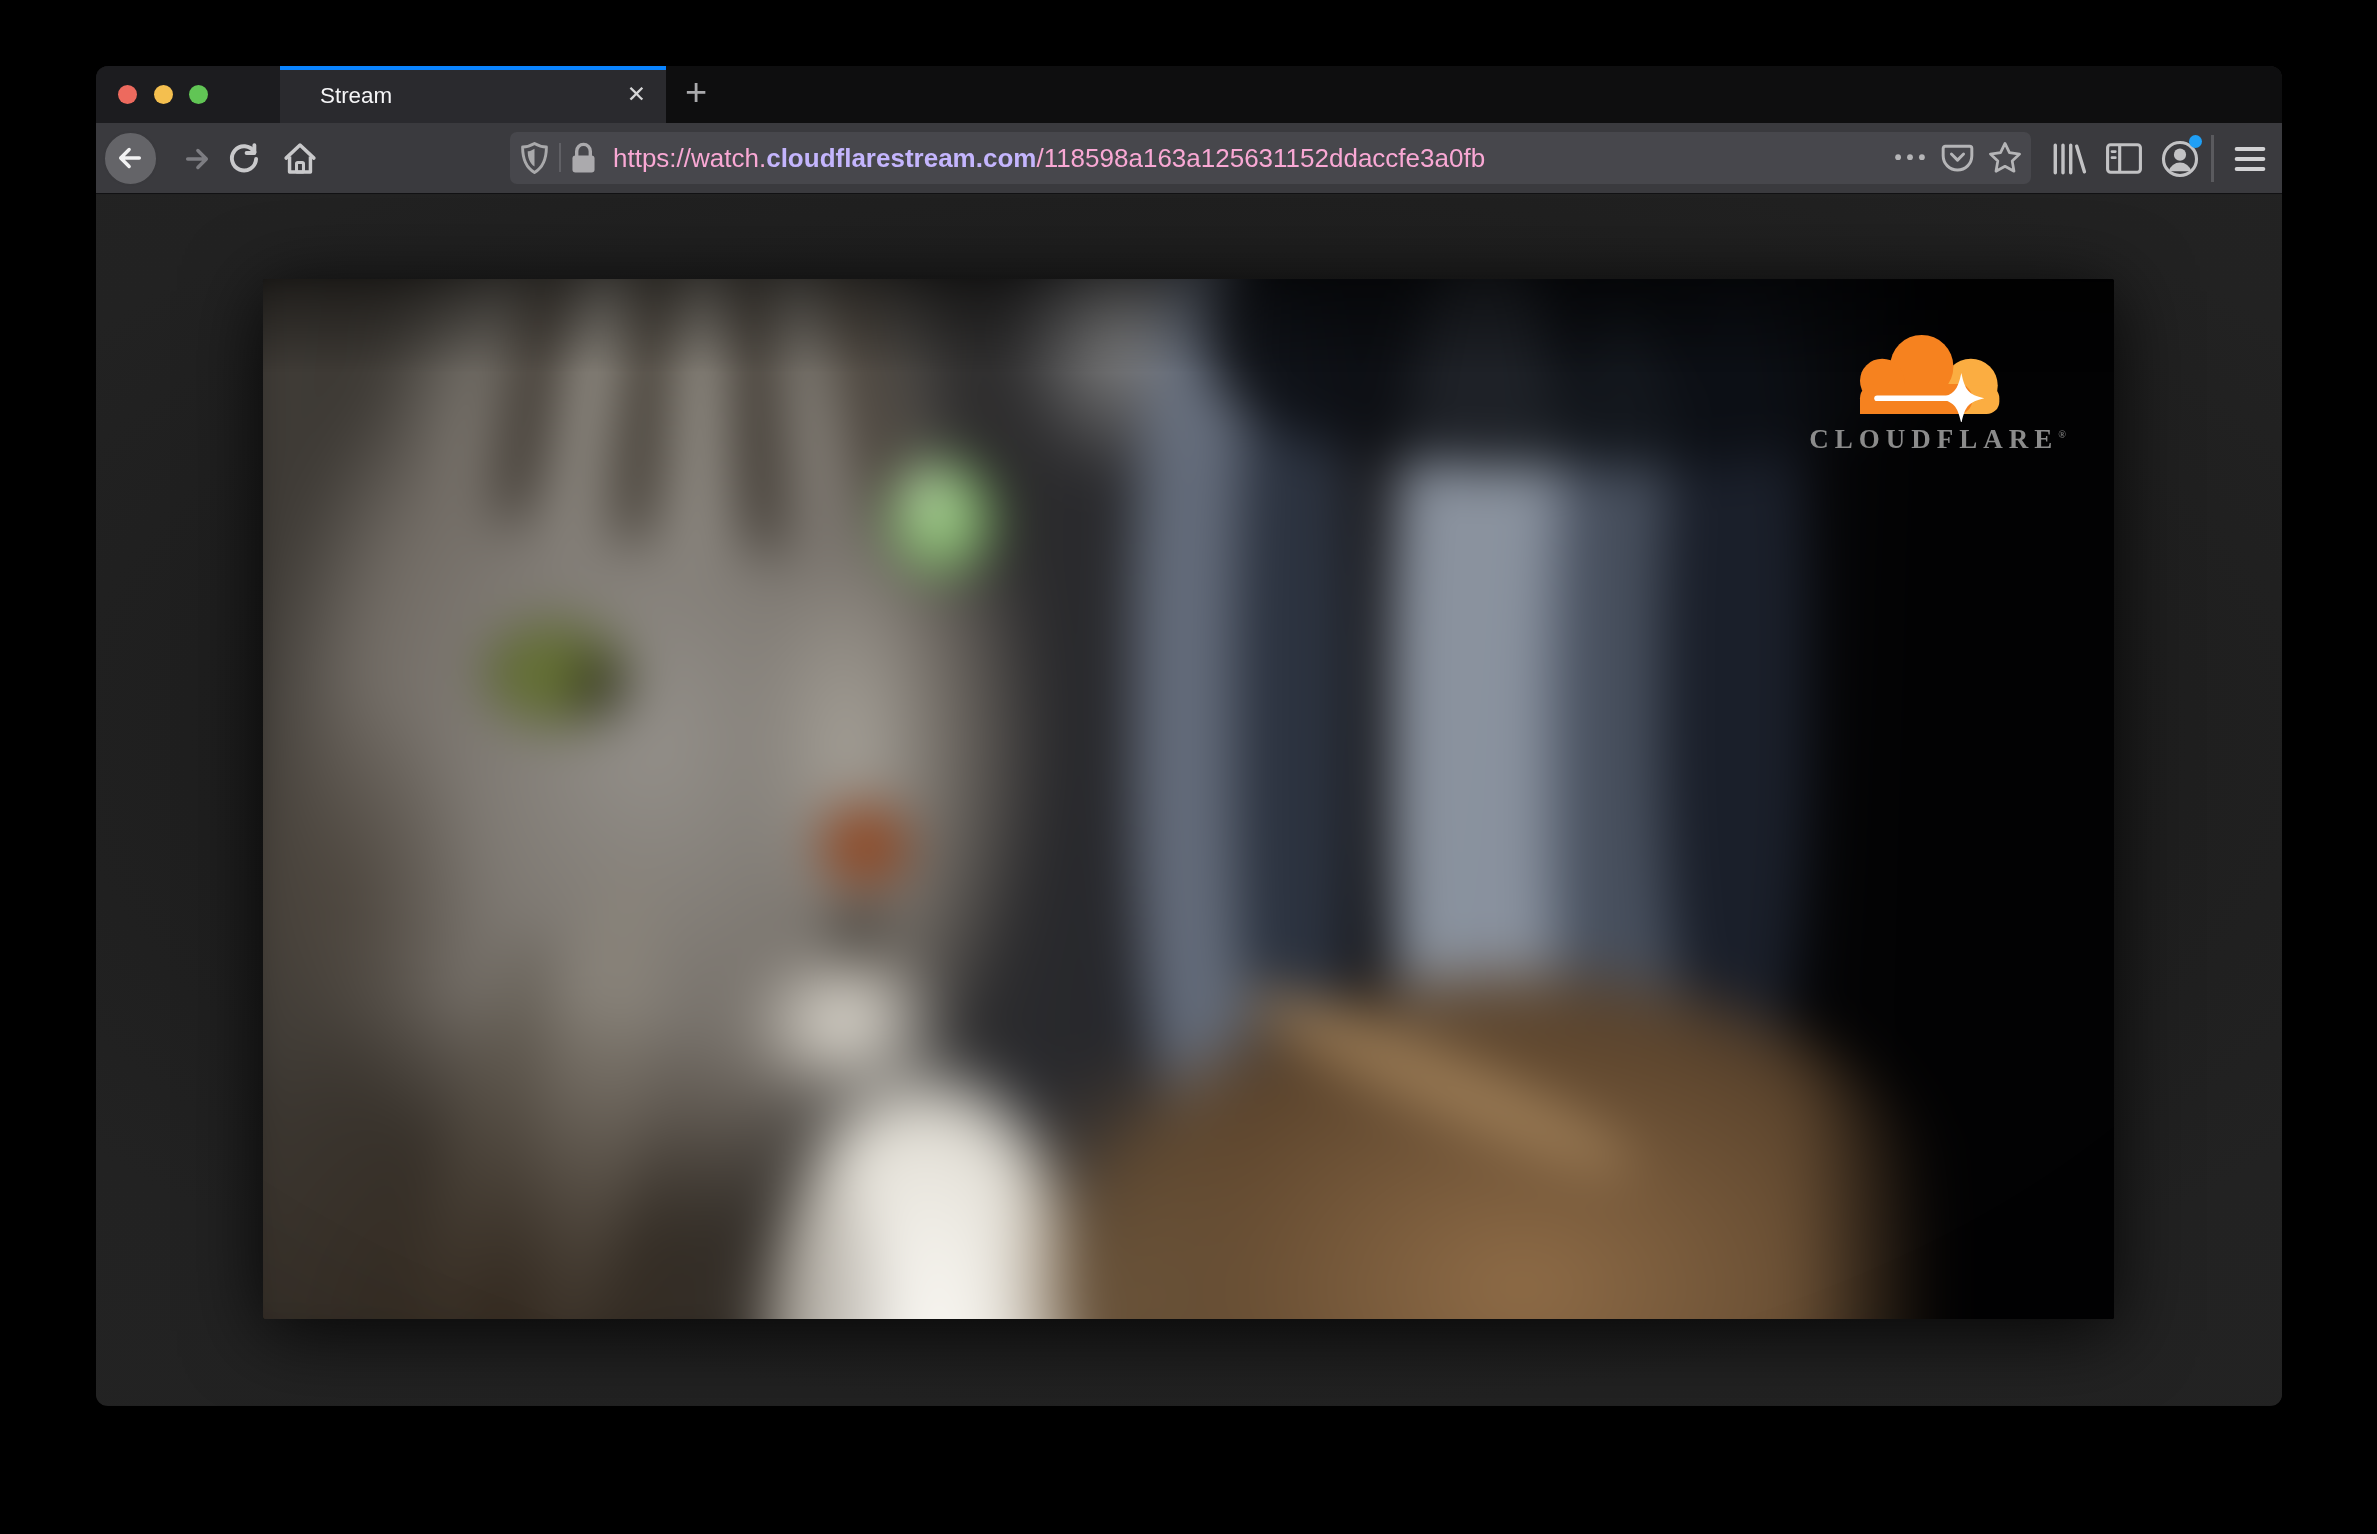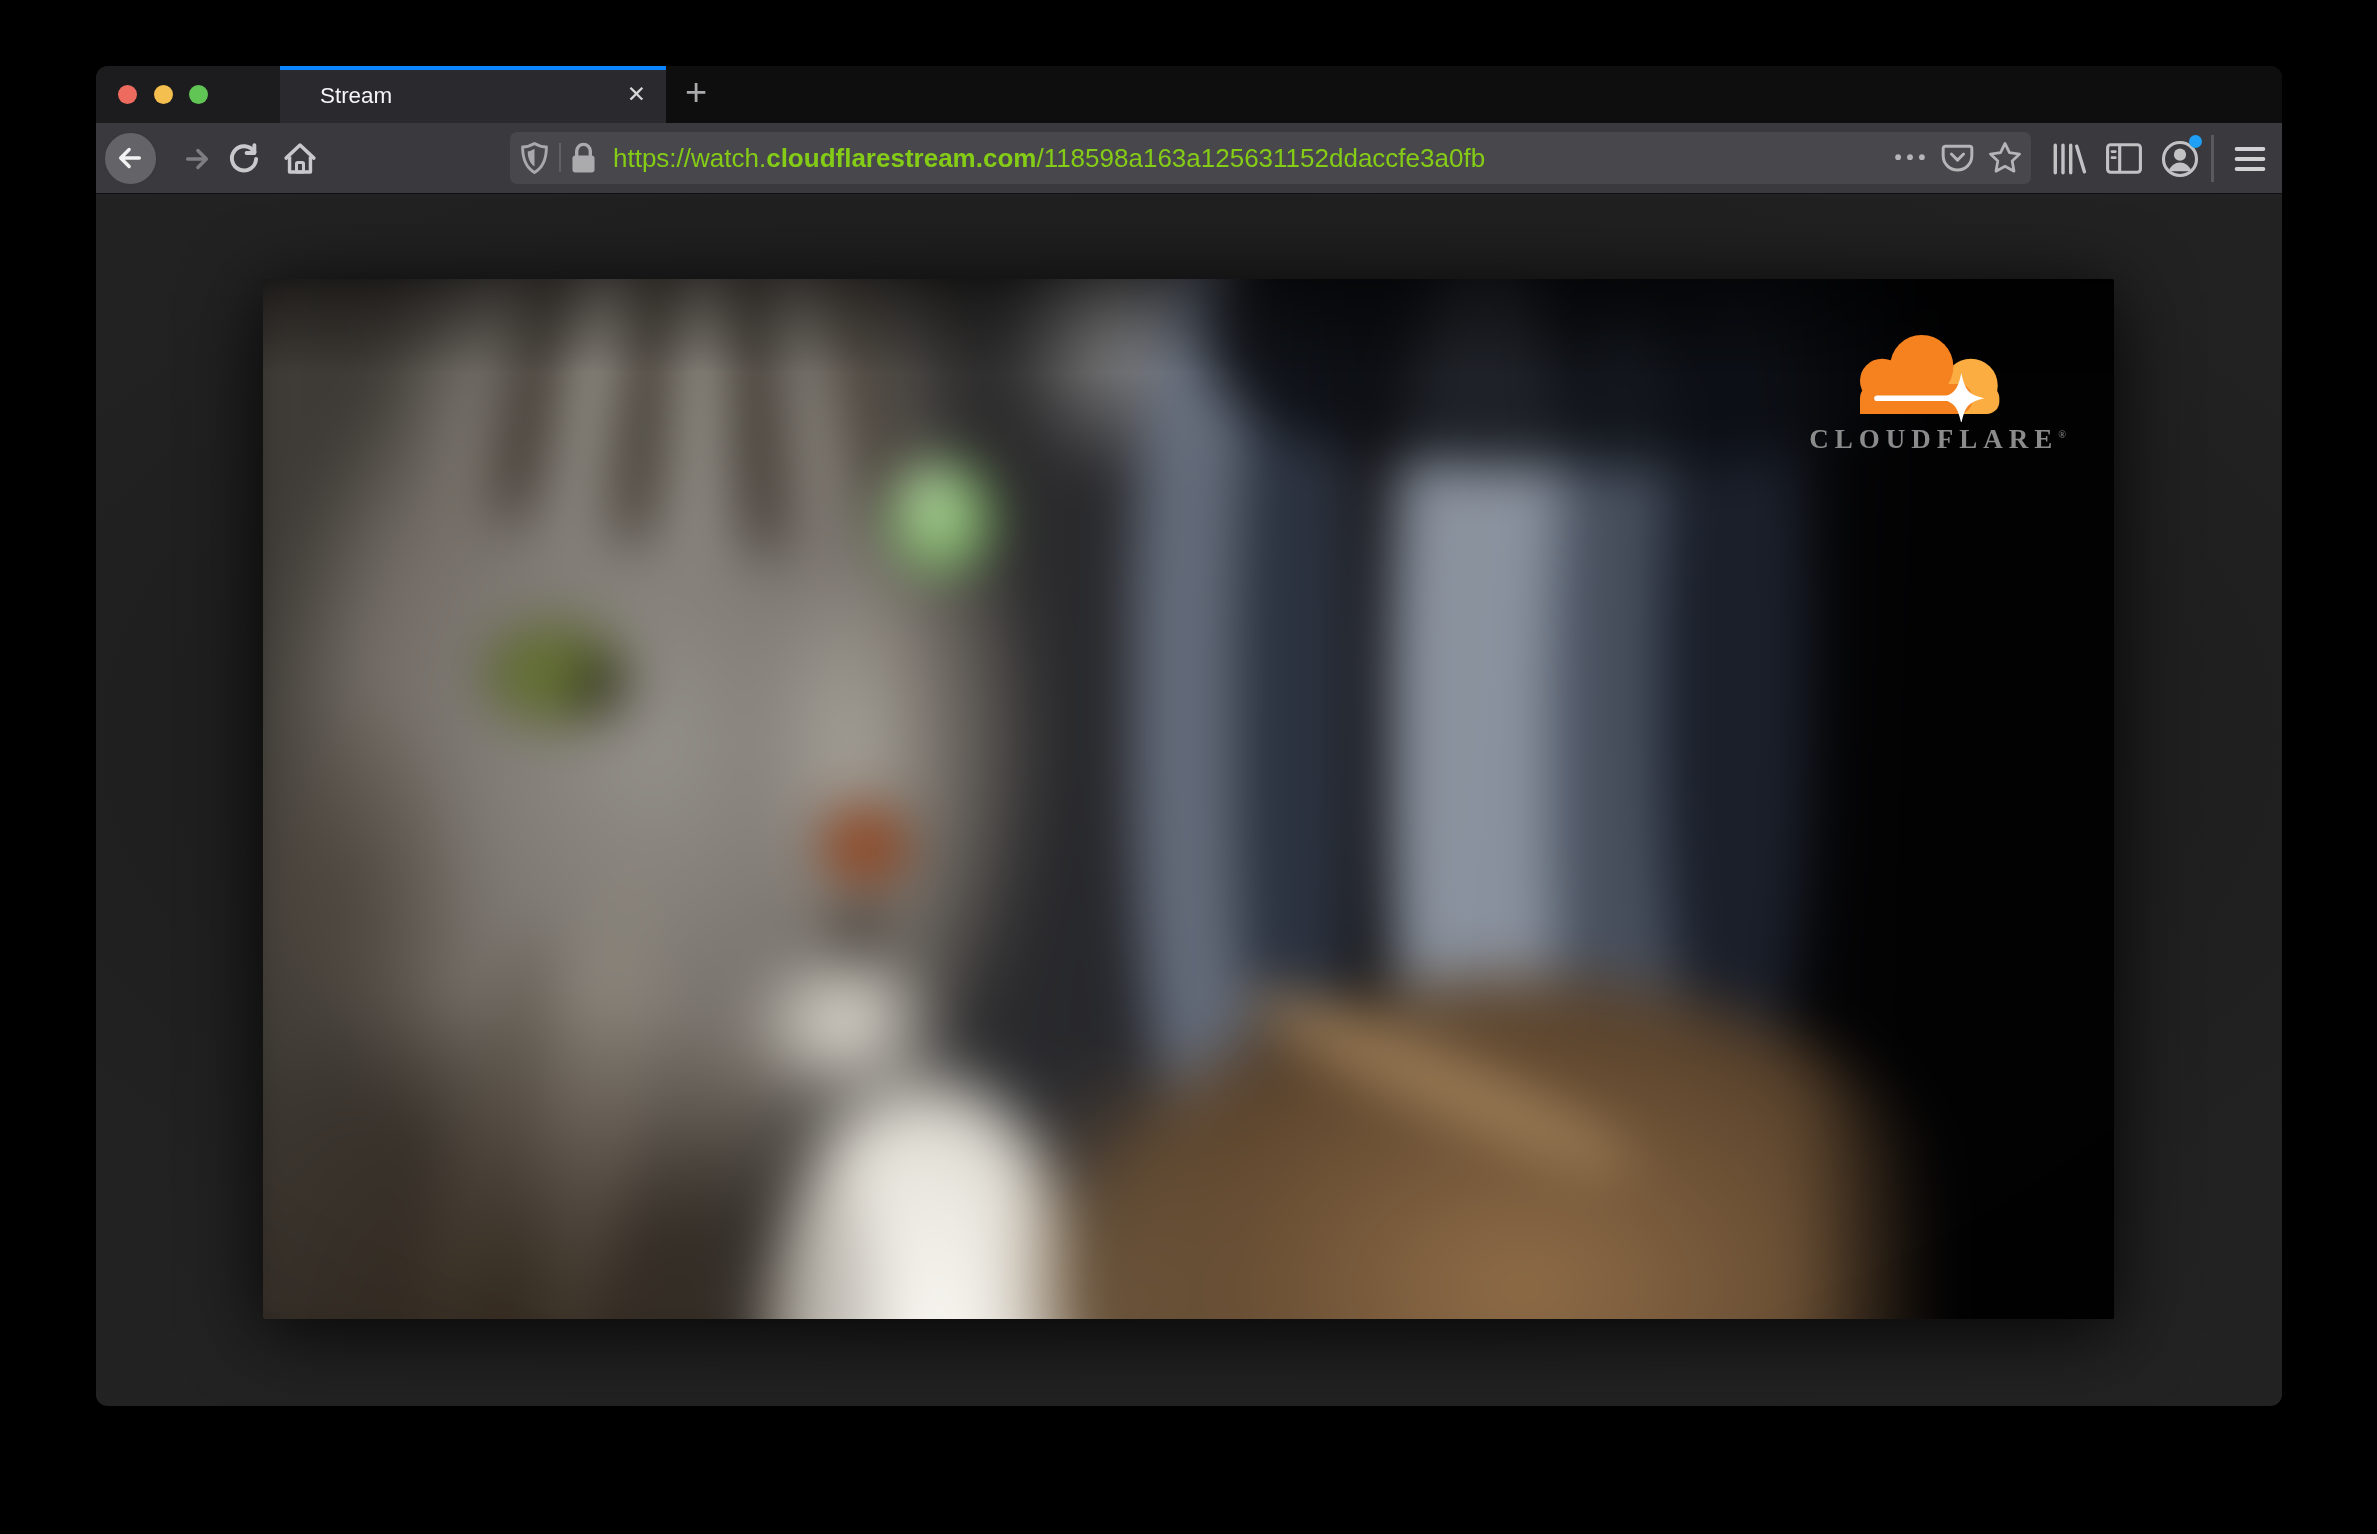--- a/index.html
+++ b/index.html
@@ -27,22 +27,22 @@
   
   .toolbar{position:absolute;left:0;top:57px;width:100%;height:71px;background:#3a3a3e;
            border-bottom:1.7px solid #111113;}
   .tool-ic{position:absolute;top:0;height:71px;display:flex;align-items:center;justify-content:center;}
   .back-circle{position:absolute;left:6.9px;top:7.8px;width:55px;height:55px;border-radius:50%;
                background:#646468;border:2.6px solid #39393d;display:flex;align-items:center;justify-content:center;}
   .urlbar{position:absolute;left:414px;top:8.6px;width:1521px;height:52px;background:#47474c;
           border-radius:6.9px;display:flex;align-items:center;}
   .url-sep{position:absolute;left:49px;top:11.2px;width:1.7px;height:29px;background:#606065;}
   .url-text{position:absolute;left:103px;top:0;height:52px;line-height:53px;font-size:26px;white-space:nowrap;}
-  .u-dim{color:#84cc16;}
-  .u-domain{color:#84cc16;font-weight:700;}
+  .u-dim{color:#f9a8d4;}
+  .u-domain{color:#c4b5fd;font-weight:700;}
   .toolbar-sep{position:absolute;left:2115px;top:12px;width:2.6px;height:47px;background:#5a5a5e;}
   .acct-dot{position:absolute;right:-2.6px;top:-3.4px;width:13px;height:13px;border-radius:50%;background:#1f9ff5;}
 
   
   .content{position:absolute;left:0;top:129px;width:100%;height:1210px;
            background:radial-gradient(90% 80% at 50% 45%, #171717 0%, #222222 70%, #232323 100%);}
   .video{position:absolute;left:167px;top:84px;width:1851px;height:1040px;background:#060607;
          overflow:hidden;border-radius:2.6px;box-shadow:0 12px 78px rgba(0,0,0,.85);}
   .vblur{position:absolute;inset:0;filter:blur(26px);}
   .blob{position:absolute;border-radius:50%;}

